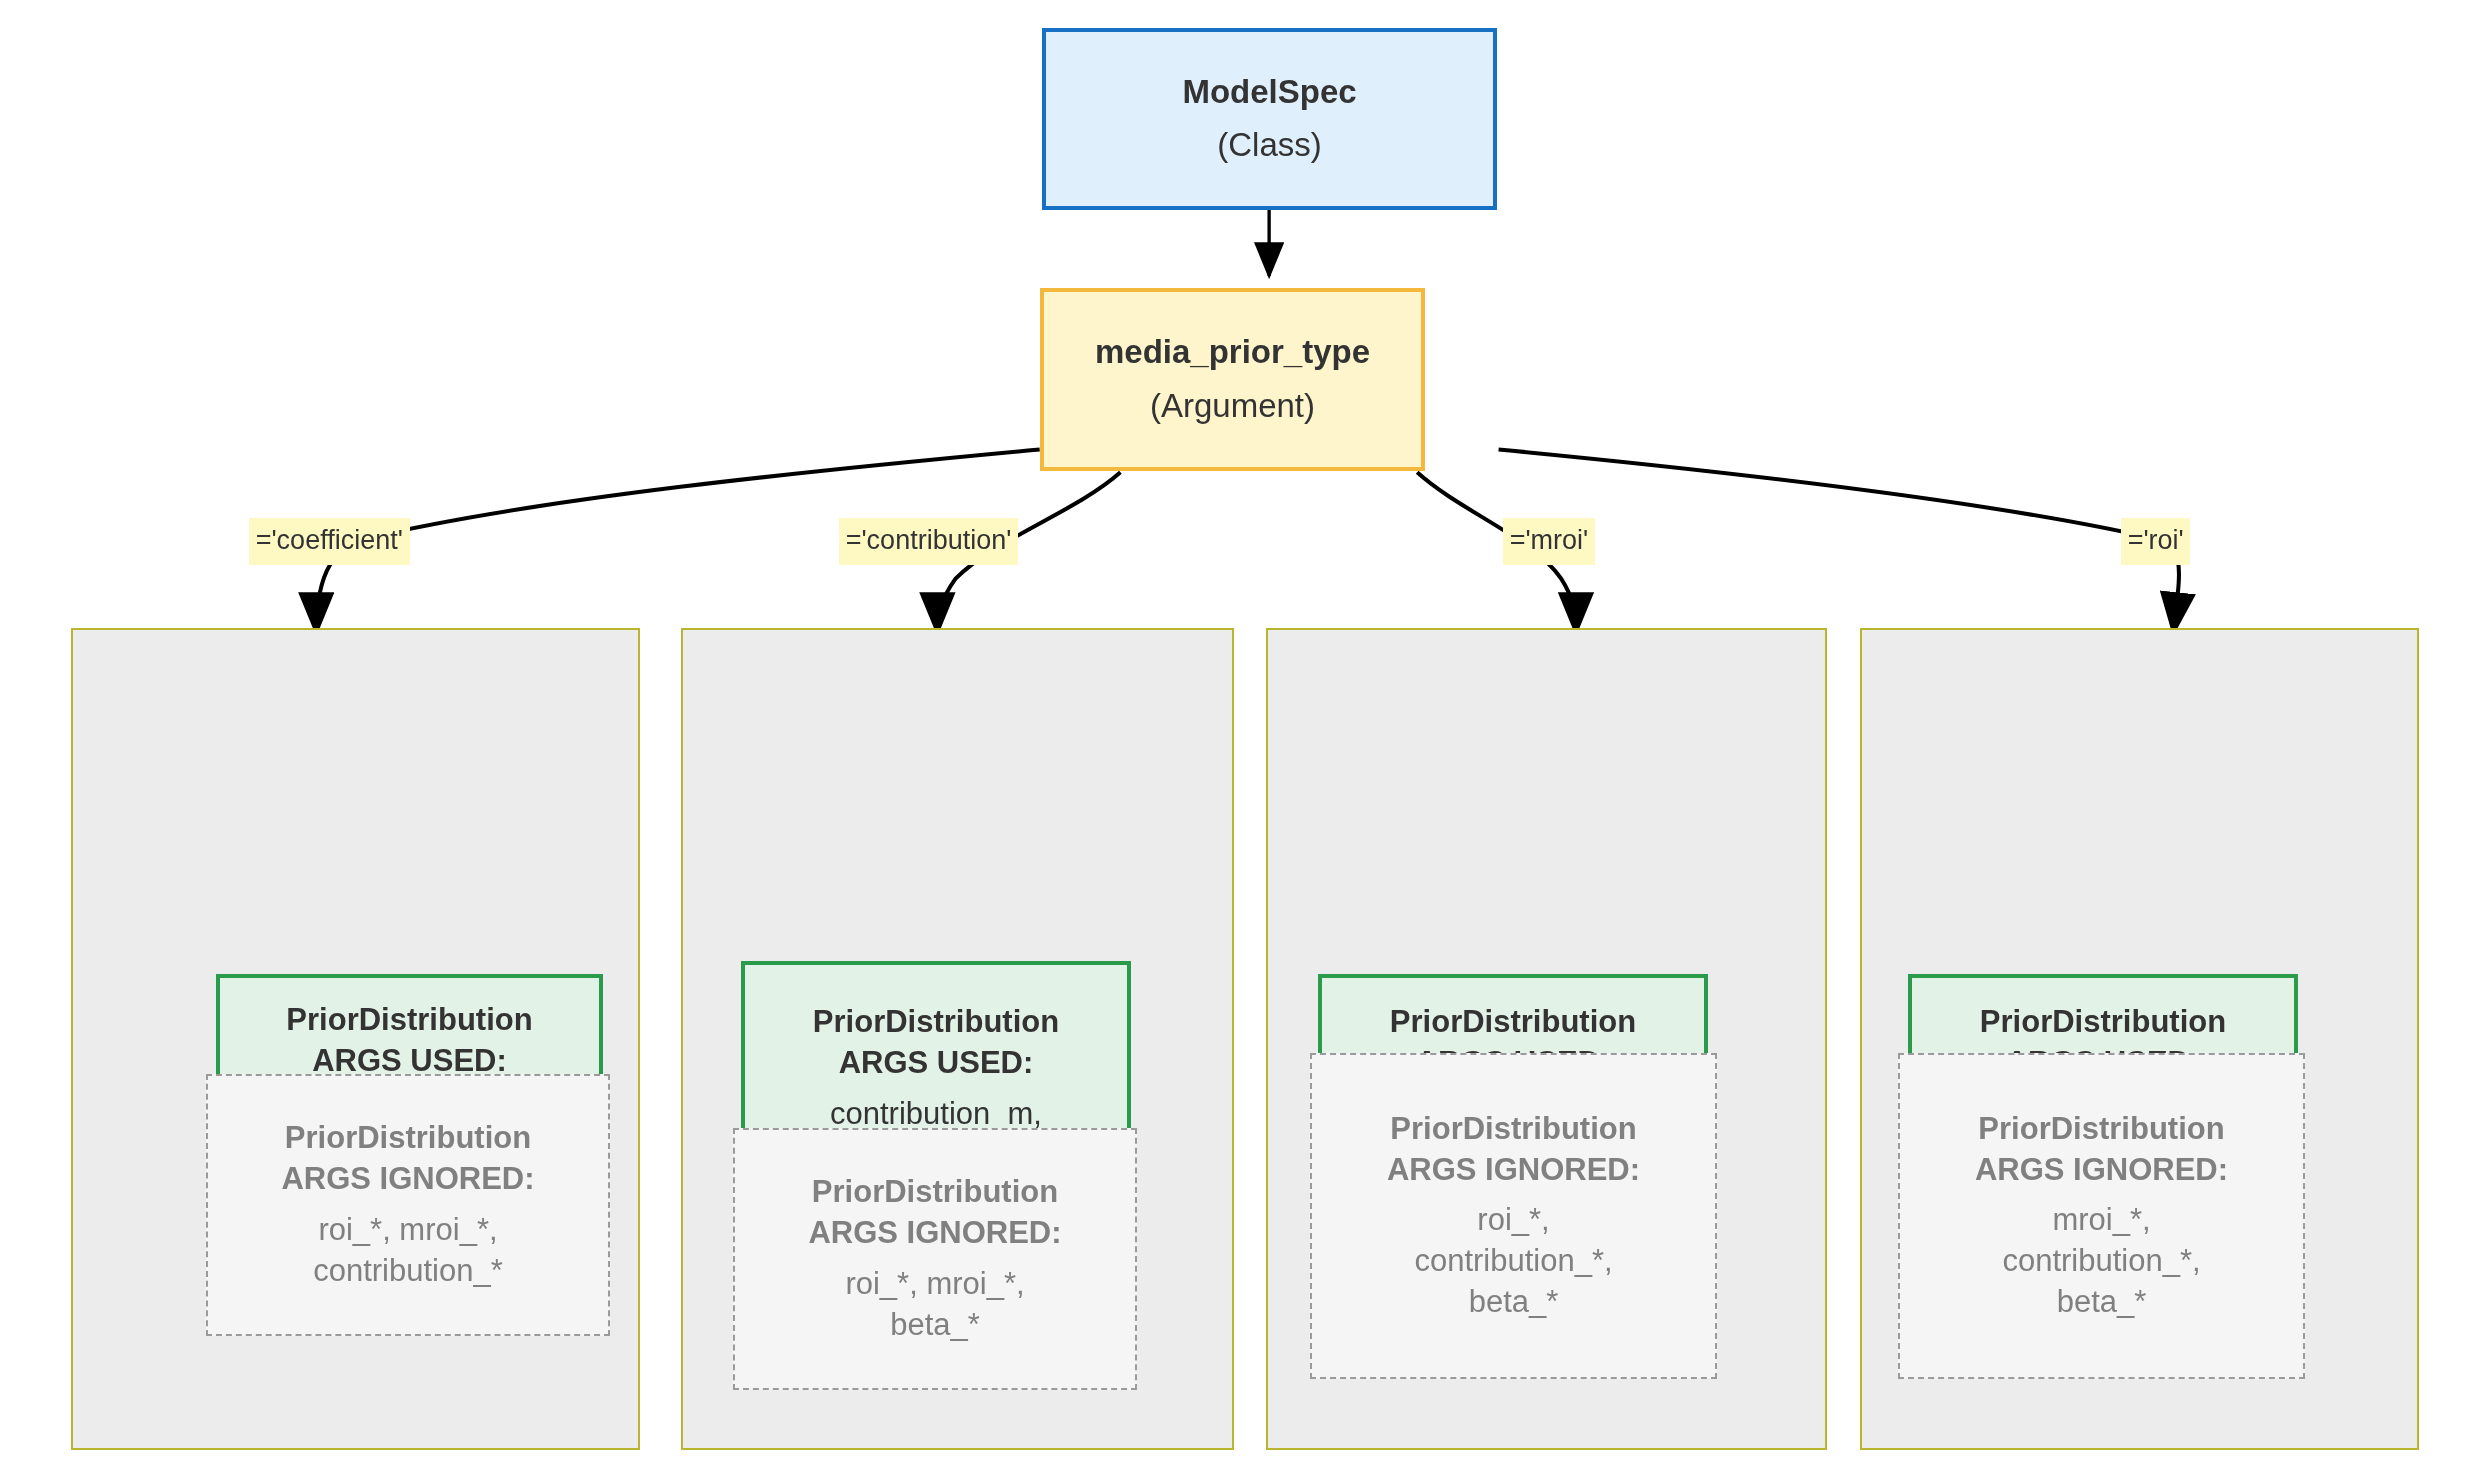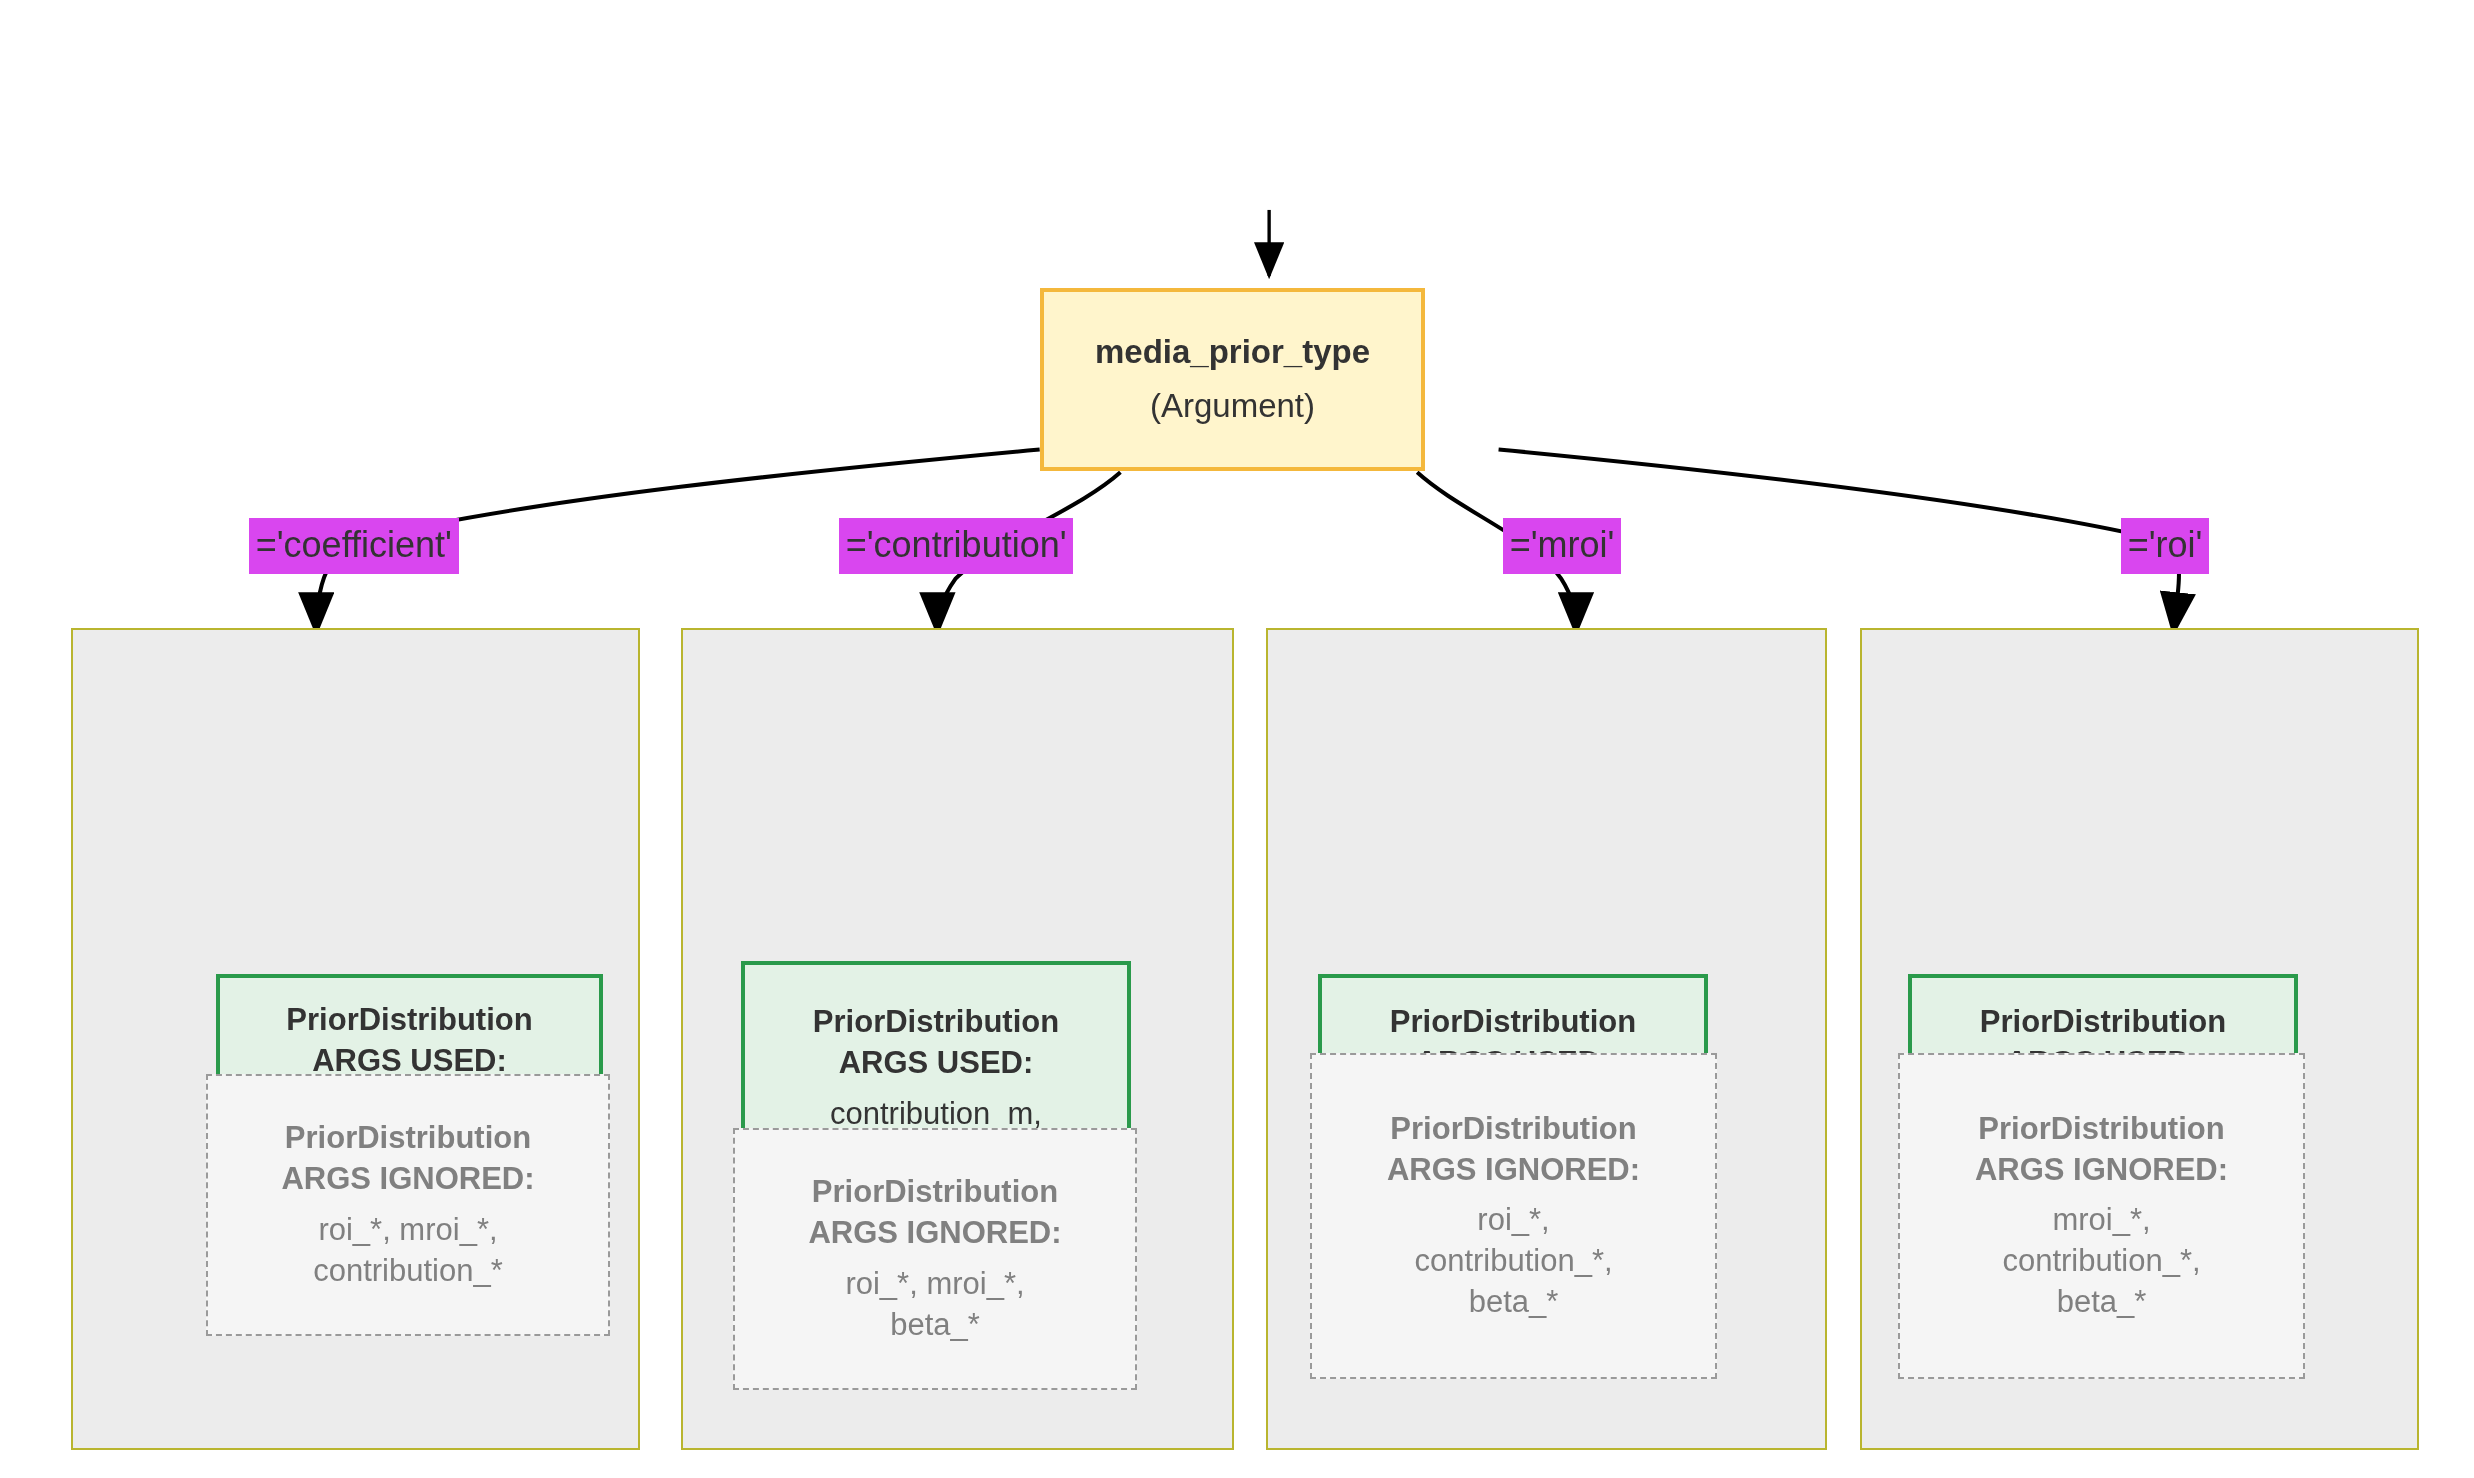--- a/index.html
+++ b/index.html
@@ -55,23 +55,23 @@
     width: 385px; height: 183px;
     background: #fff5cc;
     border: 4.7px solid #f4b83c;
     font-size: 33px;
   }
   #arg-node .l1 { margin-bottom: 10.8px; }
 
   
   .edge-label {
     position: absolute;
-    background: #d946ef;
+    background: #fef9c3;
     color: #333333;
-    font-size: 36px;
+    font-size: 27px;
     line-height: 1.0;
     padding: 9.4px 6.7px 10.8px 6.7px;
     white-space: nowrap;
     box-sizing: border-box;
   }
 
   
   .subgraph {
     position: absolute;
     box-sizing: border-box;
@@ -154,20 +154,24 @@
     <path d="M2106,702 C2170,760 2280,800 2320,860 C2338,888 2342,910 2342,940" stroke="#000000" stroke-width="6" fill="none" marker-end="url(#ah)"></path>
 
     <path d="M2227,668 C2560,700 2960,745 3200,800 C3250,812 3240,848 3230,940" stroke="#000000" stroke-width="6" fill="none" marker-end="url(#ah)"></path>
 
     <path d="M540,1396 L540,1568" stroke="#666666" stroke-width="4" fill="none" stroke-dasharray="6,14"></path>
     <path d="M1422,1482 L1422,1648" stroke="#666666" stroke-width="4" fill="none" stroke-dasharray="6,14"></path>
     <path d="M2336,1402 L2336,1536" stroke="#666666" stroke-width="4" fill="none" stroke-dasharray="6,14"></path>
     <path d="M3212,1402 L3212,1536" stroke="#666666" stroke-width="4" fill="none" stroke-dasharray="6,14"></path>
   </svg>
 
+  <div id="class-node" class="node">
+    <span class="l1">ModelSpec</span>
+    <span class="l2">(Class)</span>
+  </div>
 
   <div id="arg-node" class="node">
     <span class="l1">media_prior_type</span>
     <span class="l2">(Argument)</span>
   </div>
 
   <div class="edge-label" style="left:249px; top:518px;">='coefficient'</div>
   <div class="edge-label" style="left:839px; top:518px;">='contribution'</div>
   <div class="edge-label" style="left:1503px; top:518px;">='mroi'</div>
   <div class="edge-label" style="left:2121px; top:518px;text-align:center;">='roi'</div>

